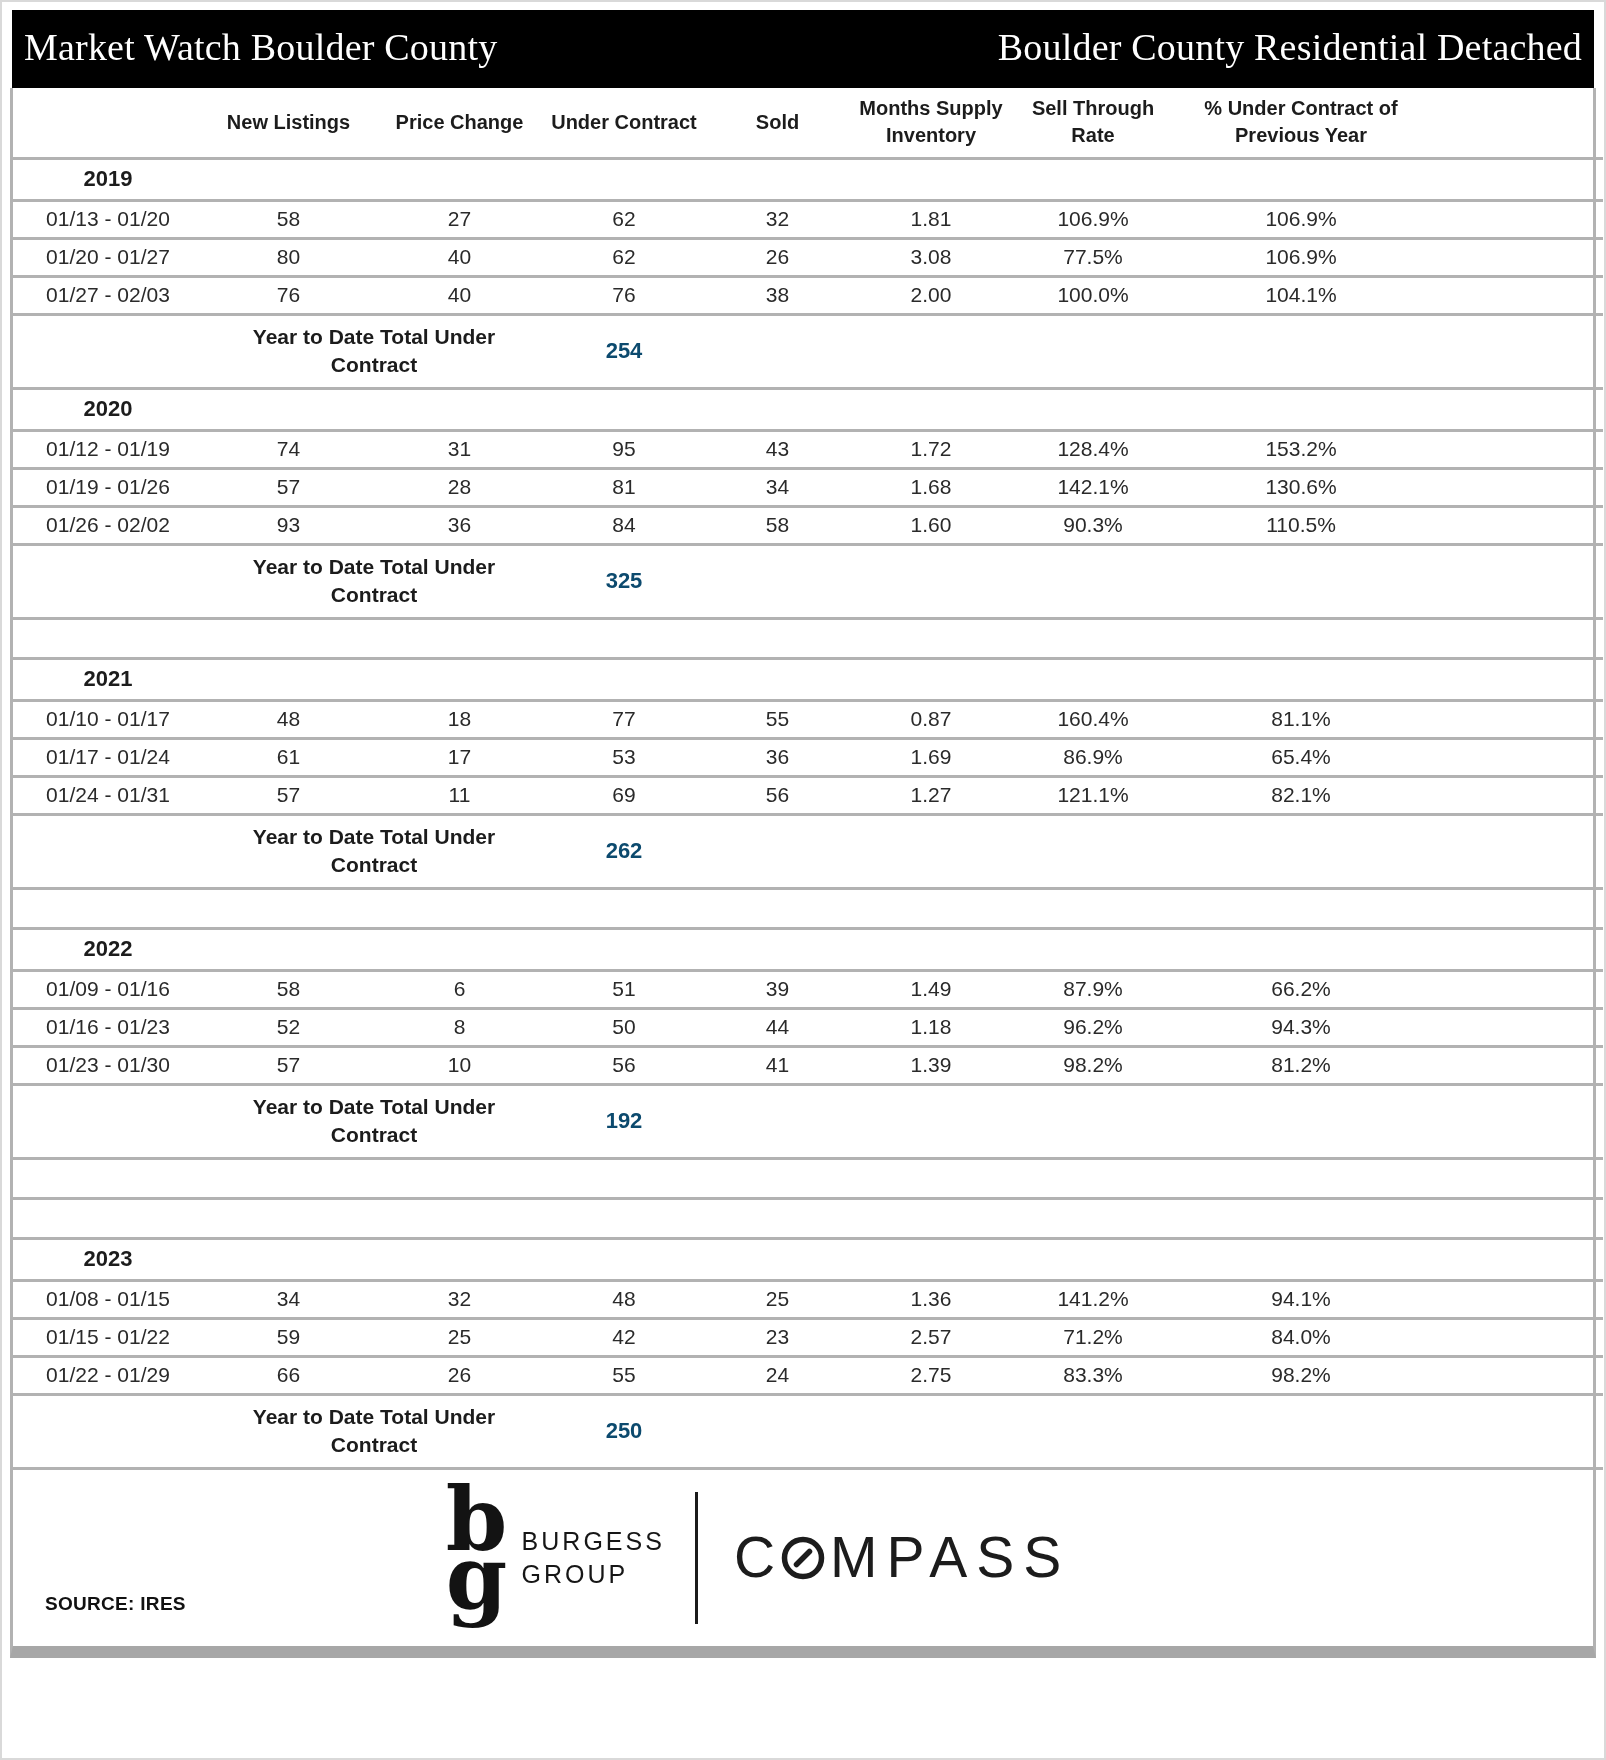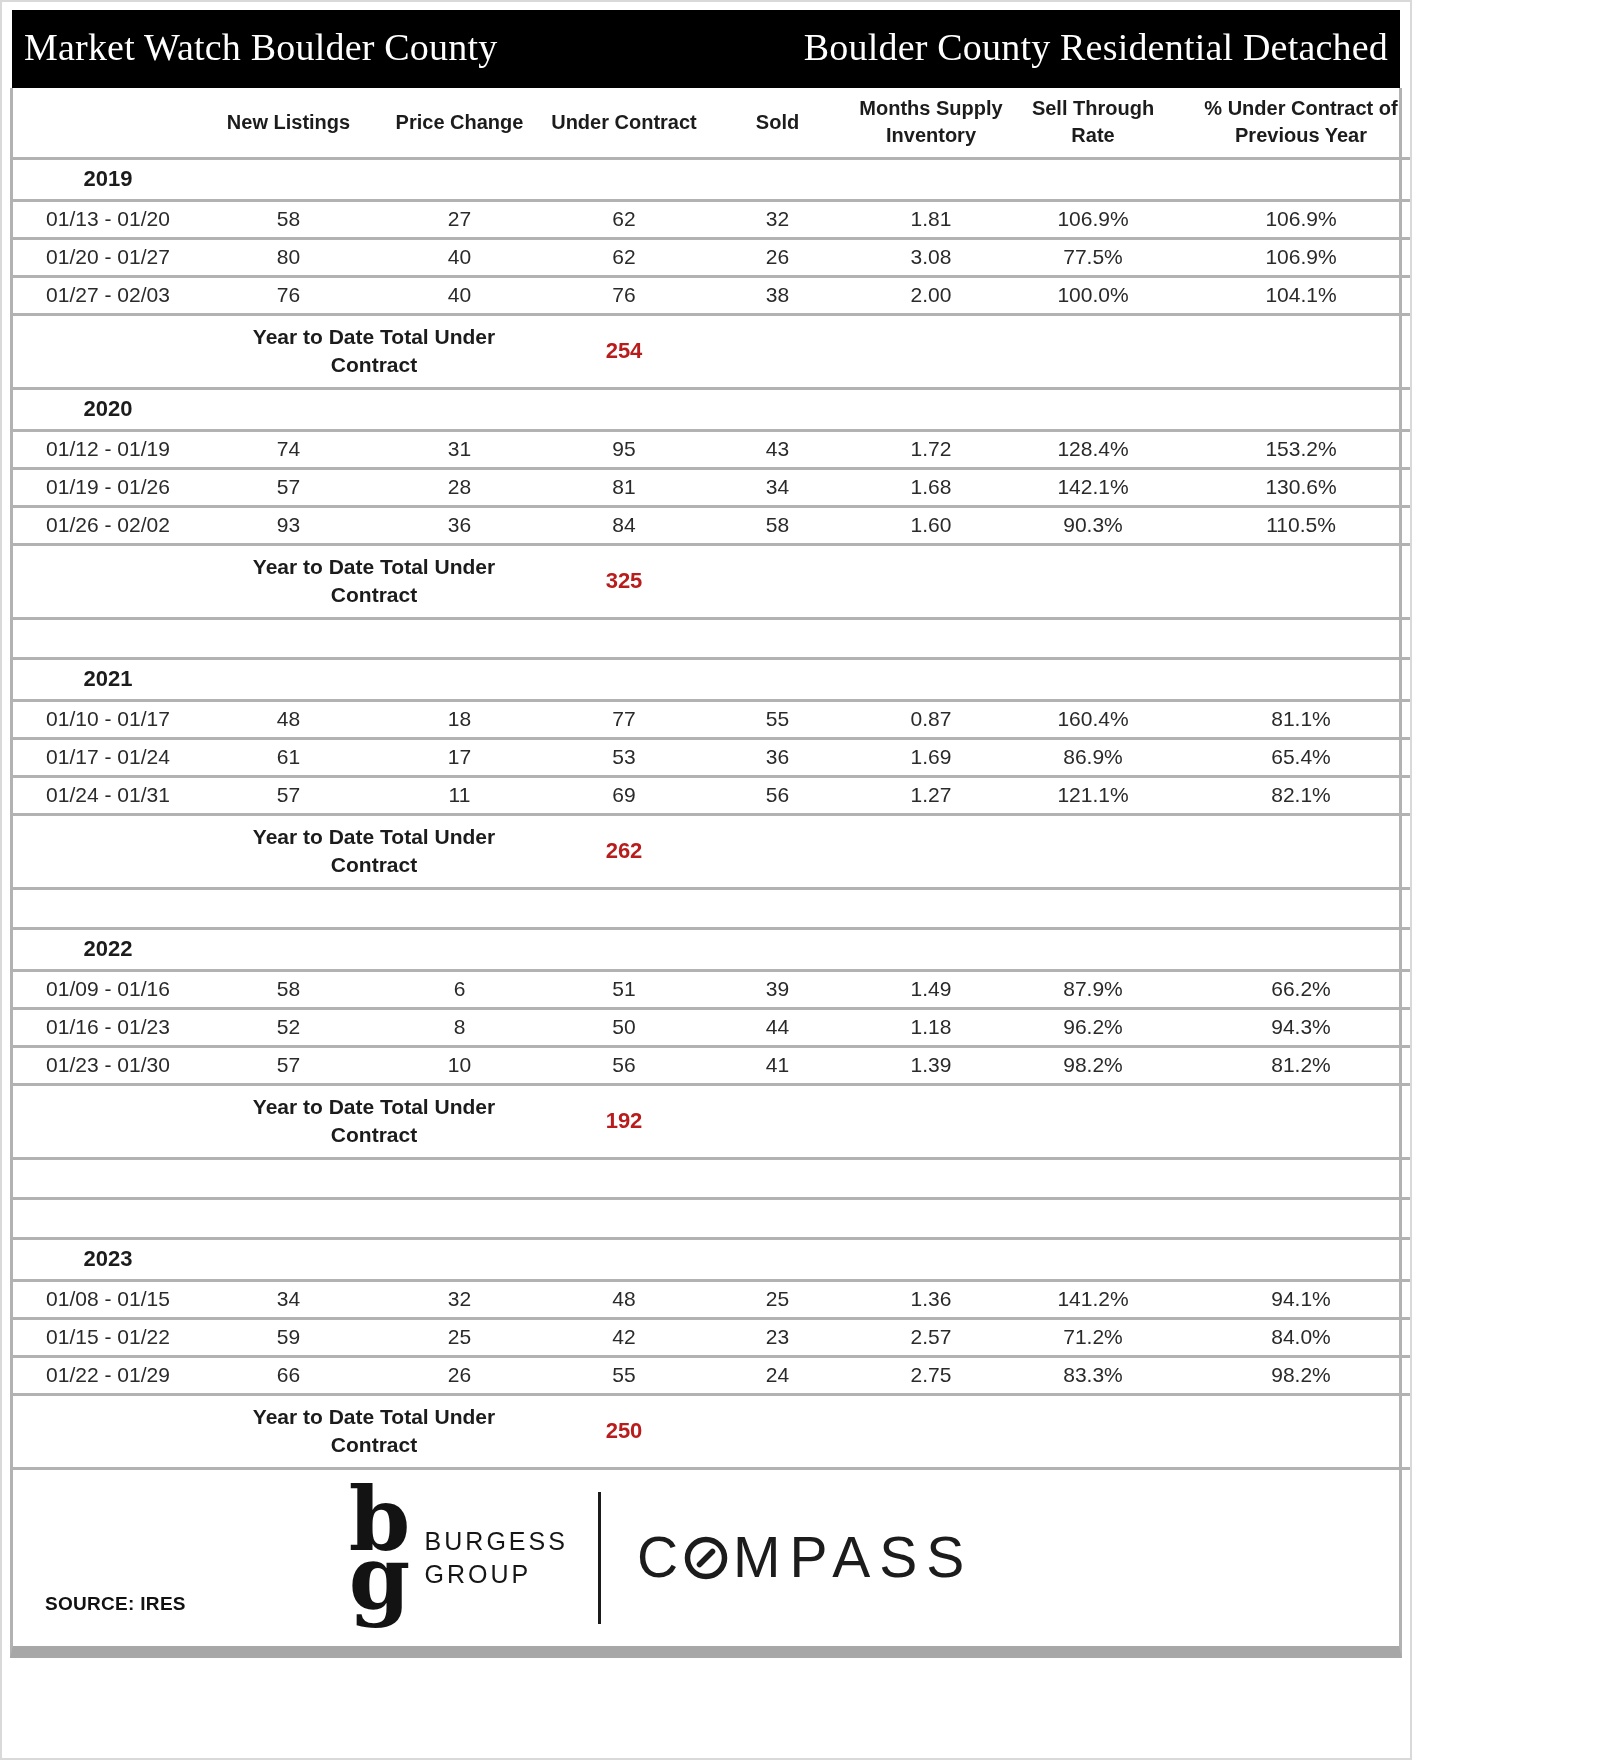--- a/index.html
+++ b/index.html
@@ -1,18 +1,18 @@
 <!DOCTYPE html>
 <html><head>
 <meta charset="utf-8">
 <style>
   * { margin:0; padding:0; box-sizing:border-box; }
   body { background:#ffffff; font-family:"Liberation Sans", sans-serif; }
   .page {
-    position:relative; width:1412px; height:1760px; background:#ffffff;
+    position:relative; width:1606px; height:1760px; background:#ffffff;
     border:2px solid #d9d9d9; overflow:hidden;
   }
   
   .title-bar {
     margin:8px 10px 0 10px; height:78px; background:#000000;
     display:flex; align-items:center; justify-content:space-between;
     padding:0 12px 4px 12px;
   }
   .title-bar .t {
     font-family:"Liberation Serif", serif; font-size:38px; color:#ffffff;
@@ -31,21 +31,21 @@
     font-size:20px; font-weight:bold; text-align:center; vertical-align:middle;
     line-height:1.35; padding:0 4px; color:#1c1c1c;
   }
   tbody tr { border-top:3px solid #b2b2b2; }
   tbody td { font-size:21px; text-align:center; vertical-align:middle; color:#2a2a2a; }
   tr.year-row { height:42px;margin-left:8px; }
   tr.year-row td.year-label { font-weight:bold; font-size:22px; color:#1c1c1c; }
   tr.data-row { height:38px; }
   tr.ytd-row { height:74px; }
   tr.ytd-row td.ytd-label { font-weight:bold; line-height:1.35; padding:0 30px; color:#1c1c1c; }
-  tr.ytd-row td.ytd-value { font-weight:bold; font-size:22px; color:#b91c1c; }
+  tr.ytd-row td.ytd-value { font-weight:bold; font-size:22px; color:#0c4a6e; }
   tr.spacer-row { height:40px; }
   
   .footer { position:relative; height:176px; display:flex; align-items:center; justify-content:center; }
   .source {
     position:absolute; left:32px; top:50%; transform:translateY(-50%);
     font-size:19px; font-weight:bold; letter-spacing:0.3px; color:#111111;margin-top:46px;
   }
   .logos { display:flex; align-items:center; transform:translateX(-48px); }
   .bg-monogram { position:relative; width:74px; height:134px; color:#131313;
     font-family:"DejaVu Serif", serif; font-weight:bold; }

